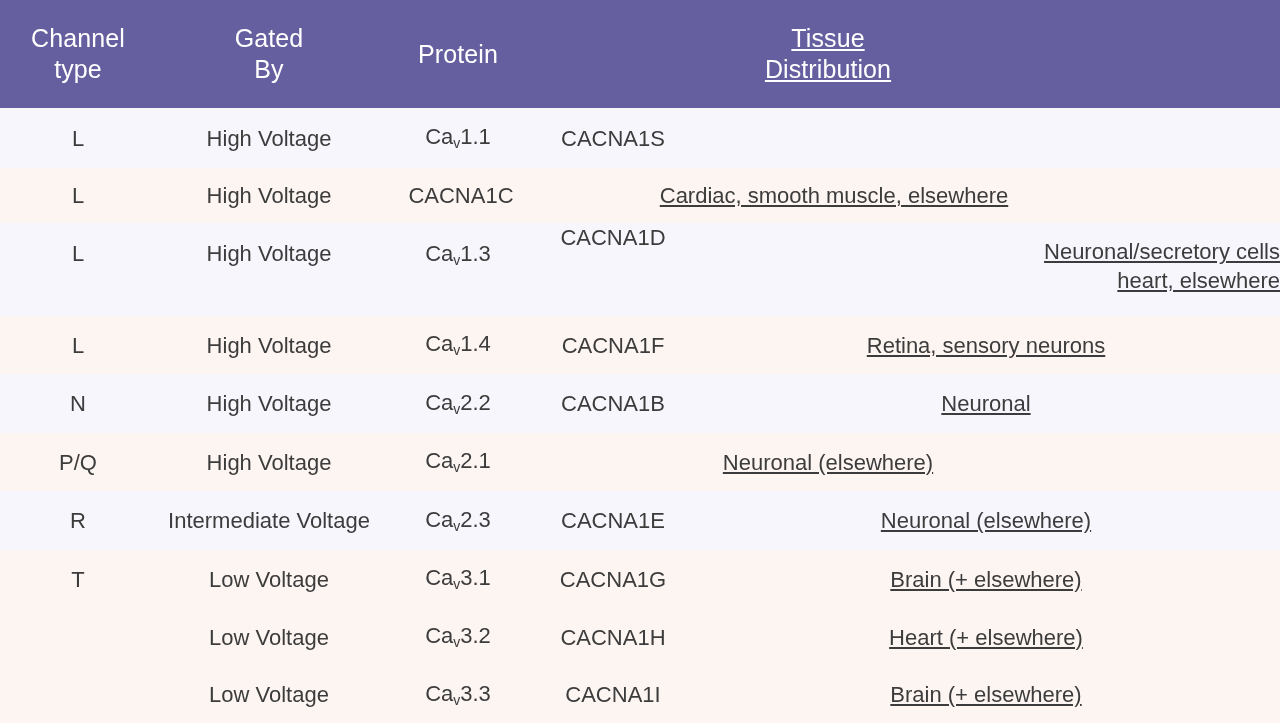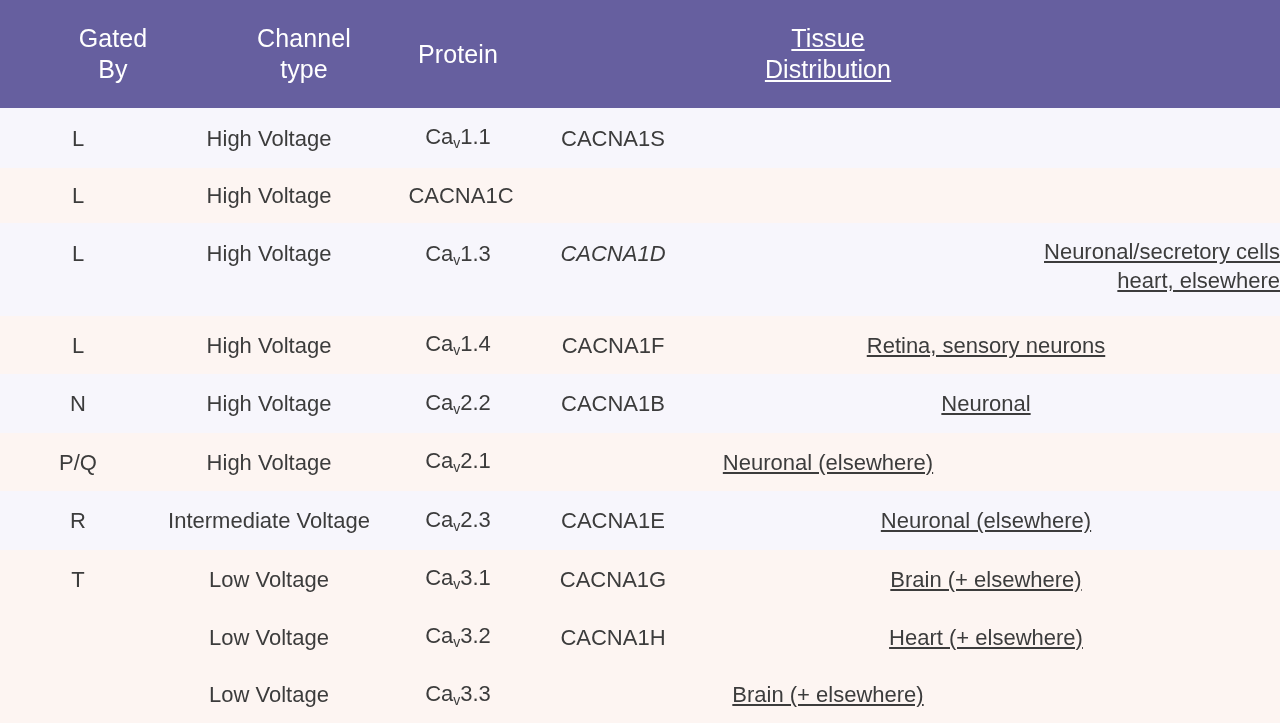--- a/index.html
+++ b/index.html
@@ -85,49 +85,50 @@
   .h59 { height: 59px; }
   .h93 { height: 93px; }
   .h58b { height: 58px; }
 </style>
 </head>
 <body>
 
 <div id="table-root">
 
   <div class="thead">
+    <div class="th c-channel">Channel
+type</div>
     <div class="th c-gated">Gated
 By</div>
-    <div class="th c-channel">Channel
-type</div>
     <div class="th c-protein">Protein</div>
     <div class="th c-tissue">Tissue
 Distribution</div>
   </div>
 
   <div class="tbody">
 
     <div class="tr stripe-a h60">
       <div class="td c-channel">L</div>
       <div class="td c-gated">High Voltage</div>
       <div class="td c-protein"><span>Ca</span><span class="sub">v</span><span>1.1</span></div>
       <div class="td c-gene">CACNA1S</div>
     </div>
 
     <div class="tr stripe-b h55">
       <div class="td c-channel">L</div>
       <div class="td c-gated">High Voltage</div>
       <div class="td c-gene">CACNA1C</div>
+      <div class="td c-tissue">Cardiac, smooth muscle, elsewhere</div>
     </div>
 
     <div class="tr stripe-a h93">
       <div class="td c-channel" style="align-self:flex-start;margin-top:16px;">L</div>
       <div class="td c-gated" style="align-self:flex-start;margin-top:16px;">High Voltage</div>
       <div class="td c-protein" style="align-self:flex-start;margin-top:16px;"><span>Ca</span><span class="sub">v</span><span>1.3</span></div>
-      <div class="td c-gene" style="align-self:flex-start;margin-top:16px;font-style:italic;">CACNA1D</div>
+      <div class="td c-gene" style="align-self:flex-start;">CACNA1D</div>
       <div class="td c-tissue" style="align-self:flex-start;margin-top:14px;text-align:right;">Neuronal/secretory cells
 heart, elsewhere</div>
     </div>
 
     <div class="tr stripe-b h58">
       <div class="td c-channel">L</div>
       <div class="td c-gated">High Voltage</div>
       <div class="td c-protein"><span>Ca</span><span class="sub">v</span><span>1.4</span></div>
       <div class="td c-gene">CACNA1F</div>
       <div class="td c-tissue">Retina, sensory neurons</div>
@@ -169,19 +170,20 @@
       <div class="td c-gated">Low Voltage</div>
       <div class="td c-protein"><span>Ca</span><span class="sub">v</span><span>3.2</span></div>
       <div class="td c-gene">CACNA1H</div>
       <div class="td c-tissue">Heart (+ elsewhere)</div>
     </div>
 
     <div class="tr stripe-b" style="height:57px;">
       <div class="td c-channel"></div>
       <div class="td c-gated">Low Voltage</div>
       <div class="td c-protein"><span>Ca</span><span class="sub">v</span><span>3.3</span></div>
+      <div class="td c-gene">CACNA1I</div>
       <div class="td c-tissue">Brain (+ elsewhere)</div>
     </div>
 
     <div class="tr stripe-b" style="flex:1 1 auto;"></div>
 
   </div>
 </div>
 
 </body></html>

